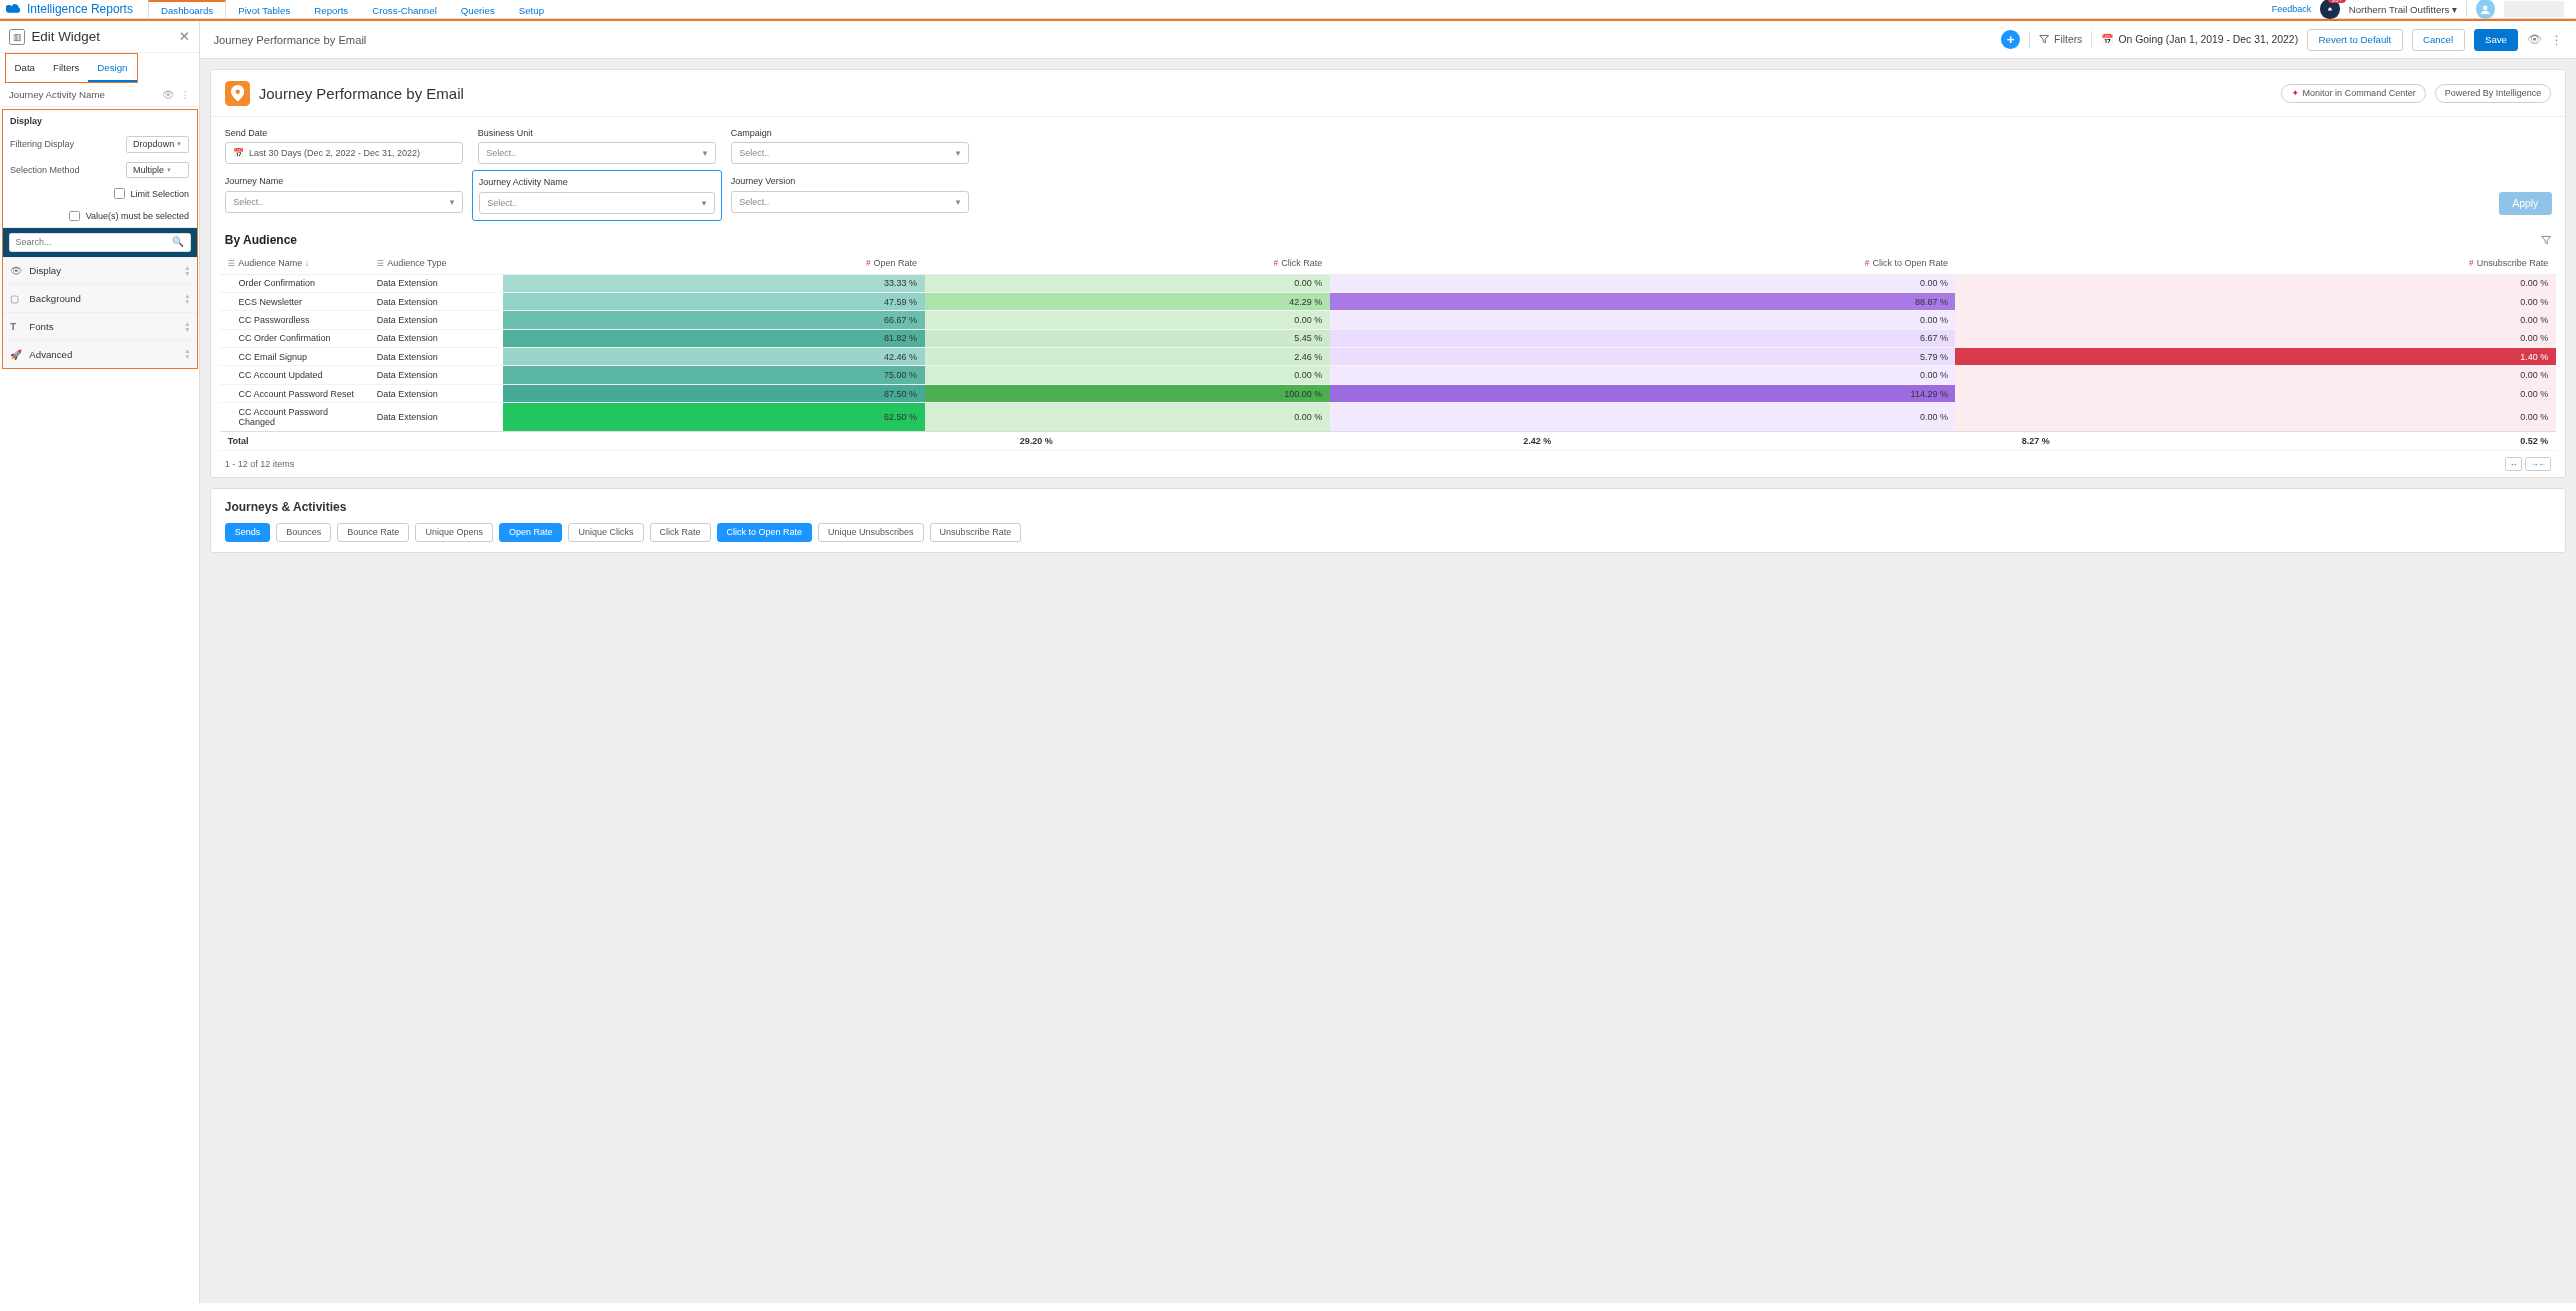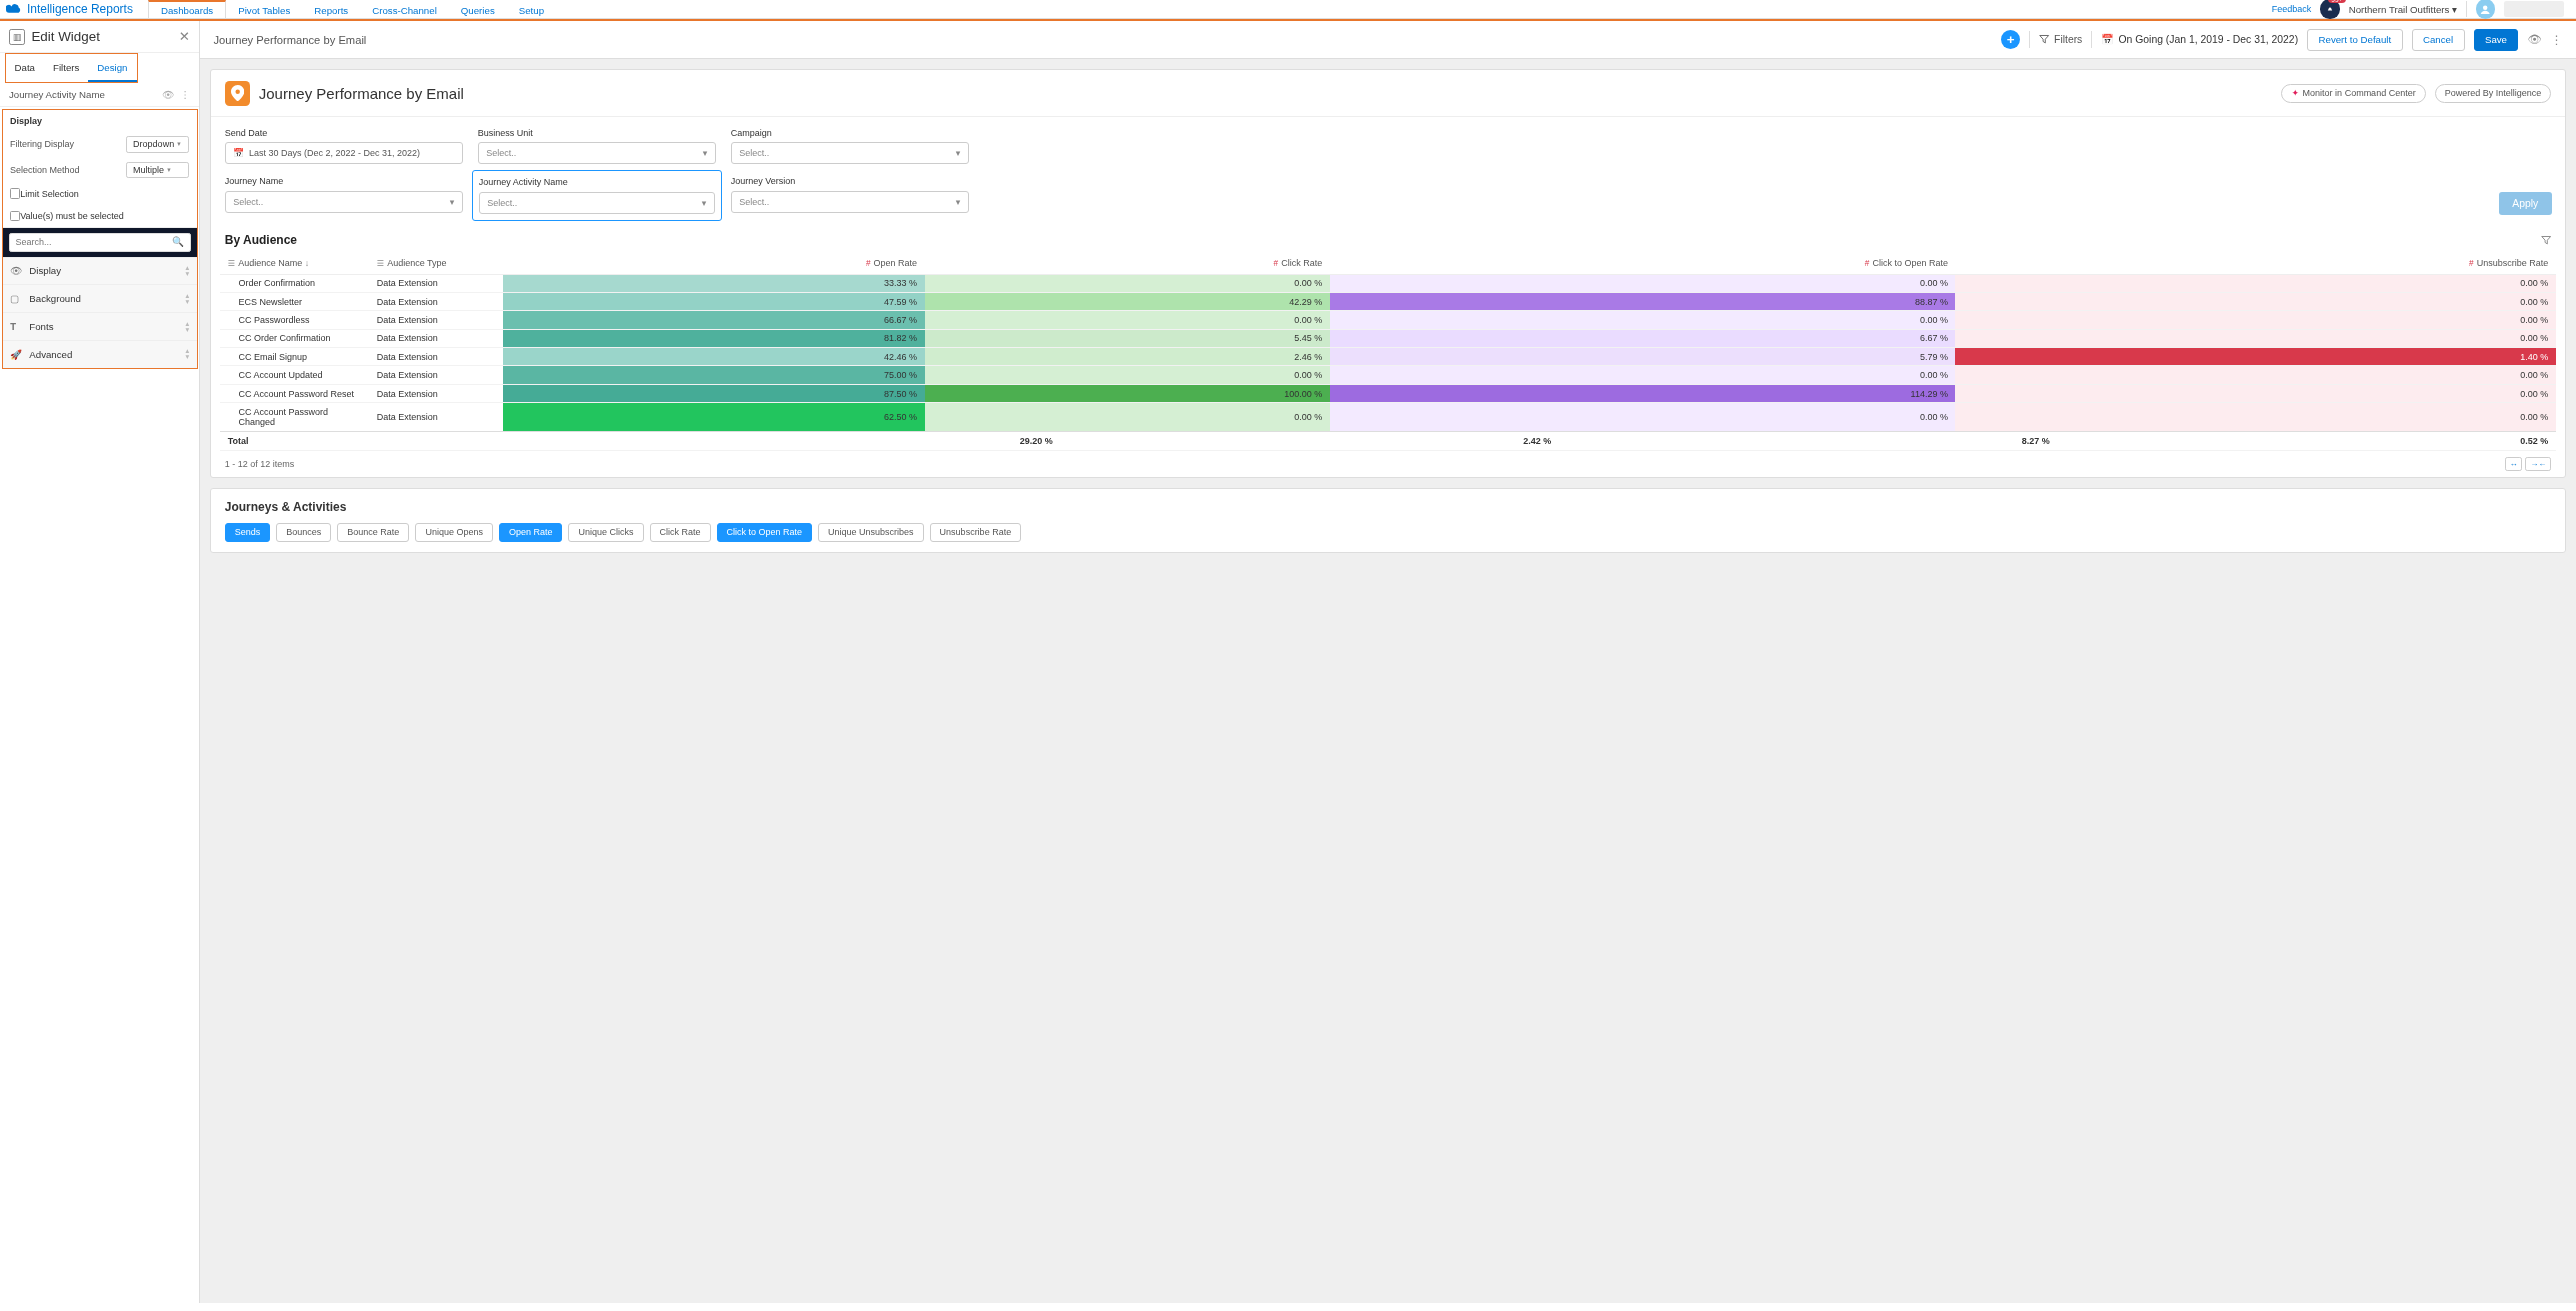--- a/index.html
+++ b/index.html
@@ -25,23 +25,23 @@
 .close-x { color: #888; font-size: 13.4px; cursor:pointer;}
 .side-tab { padding: 7.4px 9px; font-size: 9.7px; color: #333; cursor:pointer; border-bottom: 2.2px solid transparent;}
 .side-tab.active { color: #0176d3; border-bottom: 2.2px solid #0176d3; font-weight: 400;}
 .dimension-row { display: flex; align-items: center; padding: 6px 9px; border-bottom: 0.7px solid #eee; gap:6px; color:#555;}
 .dim-name{flex:1;}
 .design-block{border:1.5px solid #e8762c;margin:1.5px 1.5px;}
 .section-title{font-size:9px;font-weight:600;padding:6px 7.4px;color:#333;}
 .form-row{display:flex;align-items:center;padding:4.5px 7.4px;font-size:9px;}
 .form-label{flex:1;color:#555;}
 .form-select{border:0.7px solid #ccc;border-radius:2.2px;padding:2.2px 6px;font-size:9px;background:#fff;min-width:63px;display:flex;align-items:center;gap:3px;}
-.checkbox-row{display:flex;align-items:center;gap:0;padding:6px 7.4px;font-size:9px;color:#333;}
+.checkbox-row{display:flex;align-items:center;gap:6px;padding:6px 7.4px;font-size:9px;color:#333;justify-content:flex-end;}
 .cb{width:10.4px;height:10.4px;border:0.7px solid #999;border-radius:1.5px;}
-.search-row{border-top:0.7px solid #eee;padding:4.5px 6px;background:#0f172a;}
+.search-row{border-top:0.7px solid #eee;padding:4.5px 6px;background:#0c4a6e;}
 .search-input{width:100%;border:0.7px solid #ddd;border-radius:2.2px;padding:3.7px 19.4px 3.7px 6px;font-size:9px;position:relative;background:#fff;}
 .search-wrap{position:relative;}
 .search-glyph{position:absolute;right:6px;top:3.7px;color:#aaa;font-size:9.7px;}
 .collapse-item{display:flex;align-items:center;gap:7.4px;padding:7.4px 7.4px;border-top:0.7px solid #eee;font-size:9.7px;color:#333;background:#f7f7f7;}
 .collapse-item .sp{flex:1;}
 .collapse-icon{color:#777;font-size:9.7px;width:12px;}
 .updown{color:#bbb;font-size:7.4px;line-height:6px;}
 .content{flex:1;display:flex;flex-direction:column;background:#efefef;overflow:hidden;}
 .toolbar{background:#fff;display:flex;align-items:center;padding:7.4px 13.4px;border-bottom:0.7px solid #ddd;gap:9px;}
 .page-title{color:#555;font-size:11.2px;flex:0 0 auto;}

